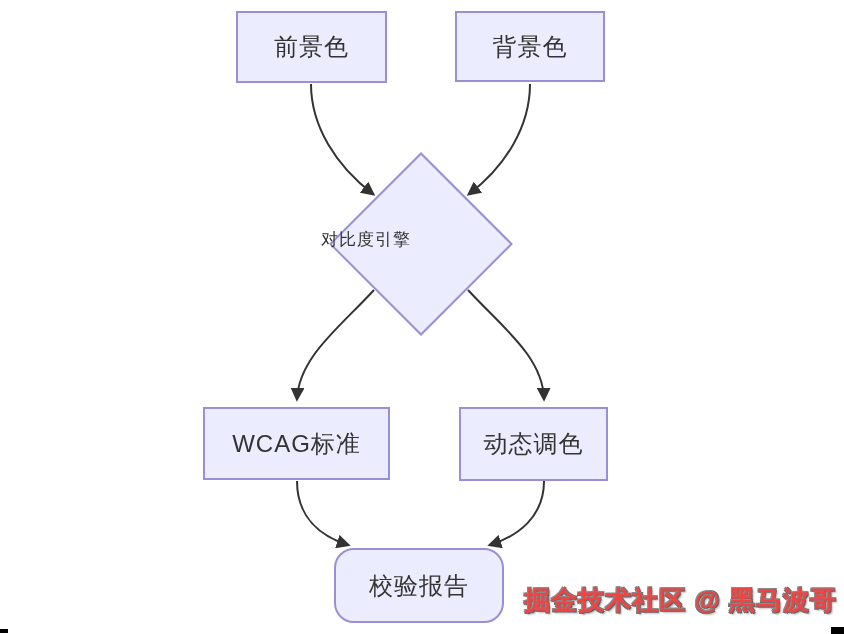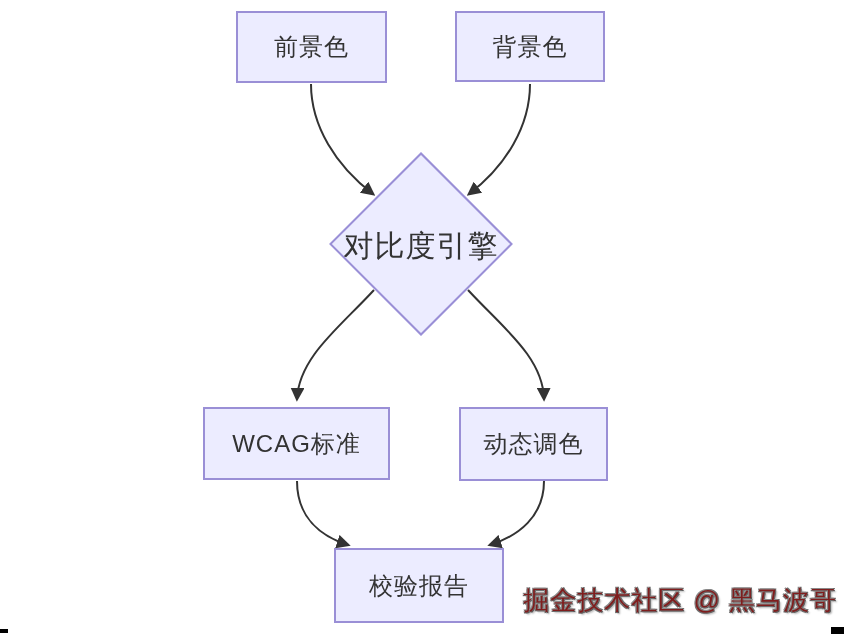--- a/index.html
+++ b/index.html
@@ -22,38 +22,38 @@
     background:var(--node-fill);
     border:2px solid var(--node-border);
     color:var(--text);
     display:flex;align-items:center;justify-content:center;
     font-size:24px;line-height:1;letter-spacing:1px;
   }
   .node-fg{left:236px;top:11px;width:151px;height:72px;}
   .node-bg{left:455px;top:11px;width:150px;height:71px;}
   .node-wcag{left:203px;top:407px;width:187px;height:73px;}
   .node-dynamic{left:459px;top:407px;width:149px;height:74px;}
-  .node-report{left:334px;top:548px;width:170px;height:75px;}
+  .node-report{left:334px;top:548px;width:170px;height:75px;border-radius:20px;}
 
   .diamond-shape{
     position:absolute;left:356px;top:179px;width:130px;height:130px;
     background:var(--node-fill);
     border:2px solid var(--node-border);
     transform:rotate(45deg);
   }
   .diamond-label{
     position:absolute;left:321px;top:231px;width:200px;
-    text-align:center;color:var(--text);
-    font-size:30px;line-height:1;letter-spacing:1px;
+    color:var(--text);
+    font-size:17px;line-height:1;letter-spacing:1px;
   }
 
   .watermark{
     position:absolute;right:7px;top:583px;
-    font-size:26px;font-weight:normal;letter-spacing:1px;
-    color:#7f1d1d;
+    font-size:26px;font-weight:bold;letter-spacing:1px;
+    color:#ef4444;
     text-shadow:
       -1px -1px 0 #8a8a8a,
        1px -1px 0 #6f6f6f,
       -1px  1px 0 #6f6f6f,
        1px  1px 0 #5c5c5c,
        2px  2px 2px #adadad;
     white-space:nowrap;
   }
 
   .corner-mark{position:absolute;background:#000;}

